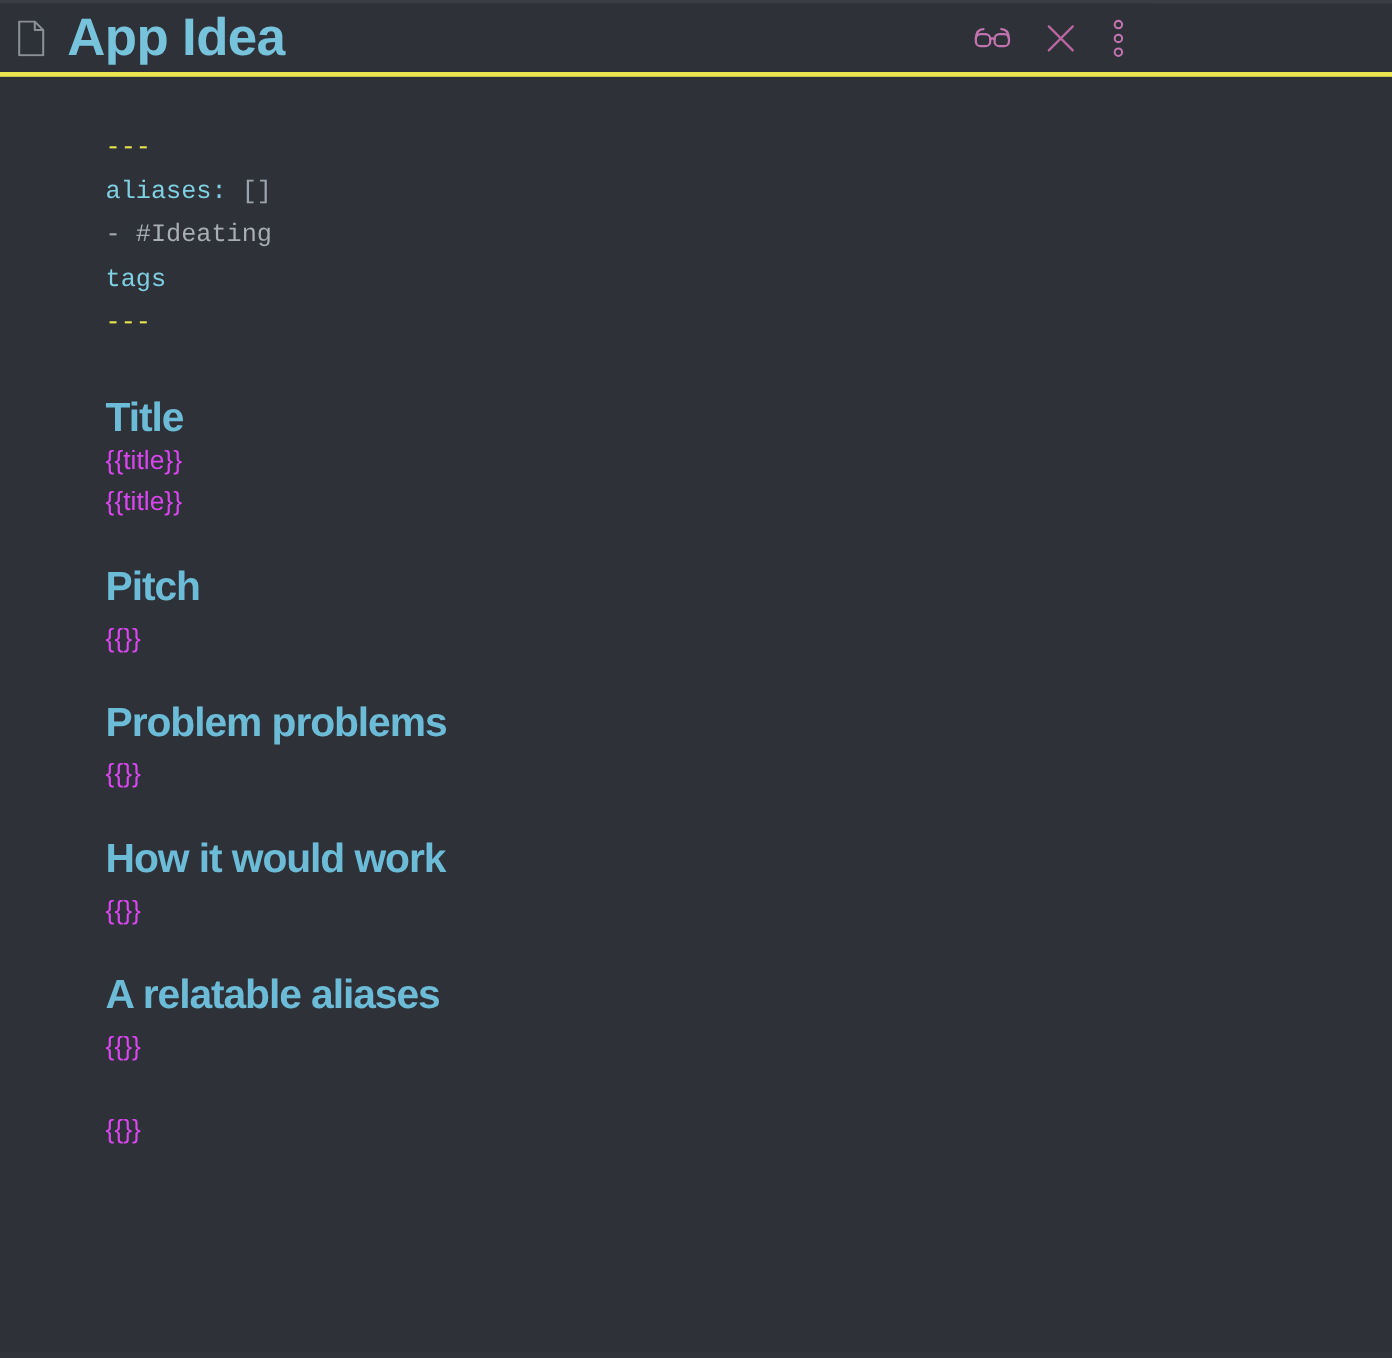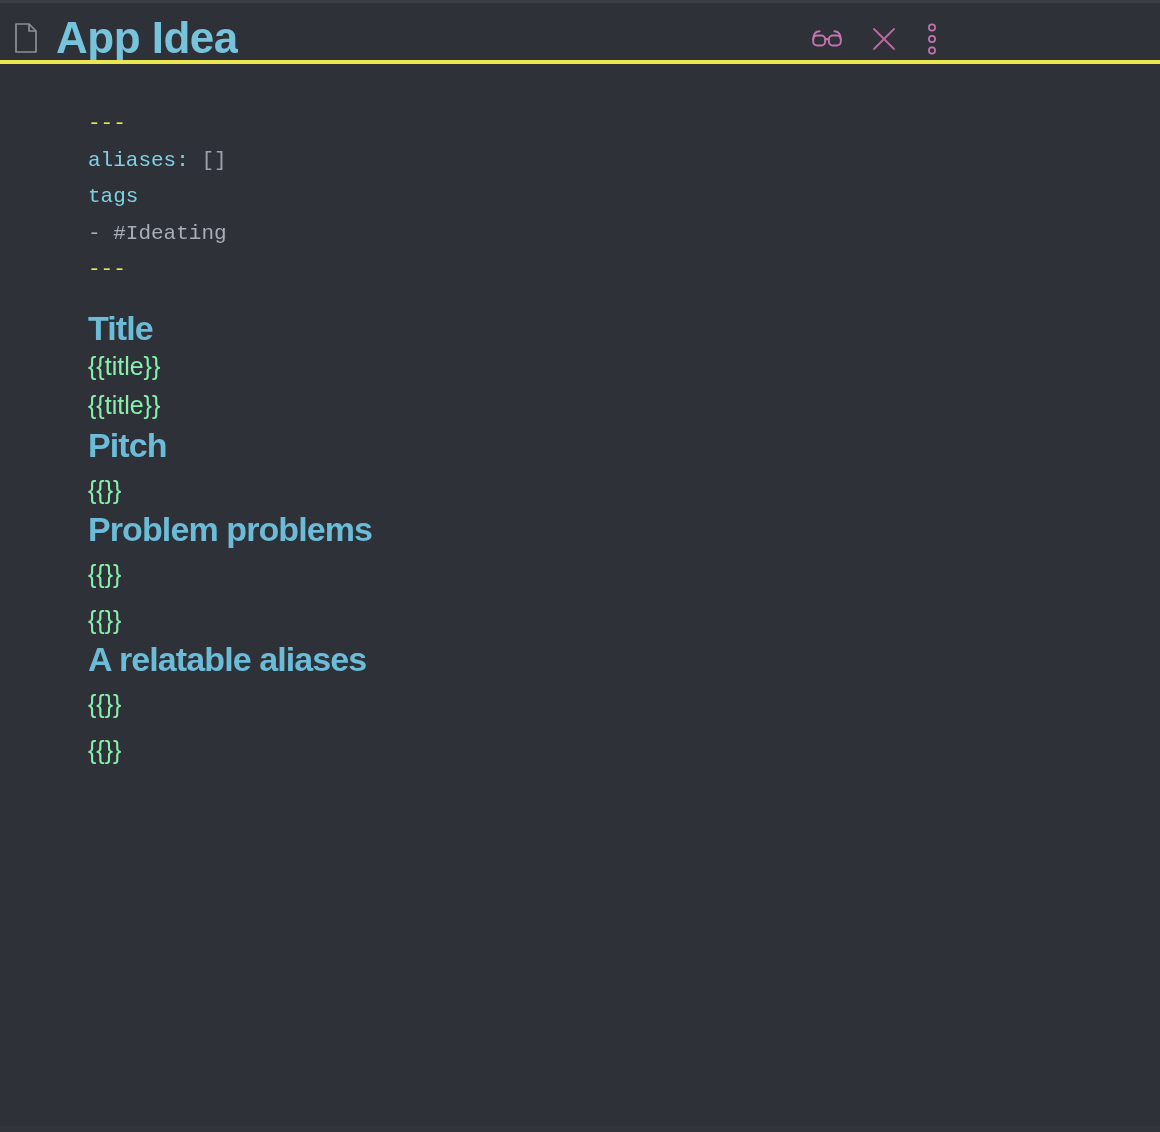--- a/index.html
+++ b/index.html
@@ -27,21 +27,21 @@
   }
 
   
   .titlebar {
     position: absolute;
     top: 3px; left: 0;
     width: 961px;
     height: 57px;
     background: #2e3138;
     display: flex;
-    align-items: flex-end;
+    align-items: center;
   }
 
   .titlebar-left {
     display: flex;
     align-items: center;
     padding-left: 14px;
     flex: 1 1 auto;
     min-width: 0;
   }
 
@@ -123,29 +123,29 @@
     font-weight: bold;
     font-size: 34px;
     letter-spacing: -0.9px;
     color: #6cbcd8;
     line-height: 1.12;
   }
 
   
   .md-p {
     font-family: "Liberation Sans", sans-serif;
-    font-size: 25px;
-    color: #86efac;
+    font-size: 22px;
+    color: #d946ef;
     line-height: 1.6;
   }
 
-  .section { }
+  .section { margin-top: 34px; }
   .section .md-p { margin-top: 6px; }
 
-  .title-block { margin-top: 20px; }
+  .title-block { margin-top: 40px; }
   .title-block .md-p { line-height: 1.58; }
 
   
   .bottom-track {
     position: absolute;
     bottom: 0; left: 0;
     width: 1160px;
     height: 6px;
     background: #31343b;
   }
@@ -194,42 +194,43 @@
   </div>
 </div>
 
 <div class="accent-rule"></div>
 
 <div class="note-body">
 
   <div class="frontmatter">
     <div class="fm-line fm-rule">---</div>
     <div class="fm-line"><span class="fm-key">aliases:</span><span class="fm-punct"> </span><span class="fm-punct">[]</span></div>
+    <div class="fm-line fm-plain">- #Ideating</div>
     <div class="fm-line fm-key">tags</div>
-    <div class="fm-line fm-plain">- #Ideating</div>
     <div class="fm-line fm-rule">---</div>
   </div>
 
   <div class="title-block">
     <div class="md-h">Title</div>
     <div class="md-p">{{title}}</div>
     <div class="md-p">{{title}}</div>
   </div>
 
   <div class="section">
     <div class="md-h">Pitch</div>
     <div class="md-p">{{}}</div>
   </div>
 
   <div class="section">
     <div class="md-h">Problem problems</div>
     <div class="md-p">{{}}</div>
   </div>
 
   <div class="section">
+    <div class="md-h">How it would work</div>
     <div class="md-p">{{}}</div>
   </div>
 
   <div class="section">
     <div class="md-h">A relatable aliases</div>
     <div class="md-p">{{}}</div>
   </div>
 
   <div class="section">
     <div class="md-p">{{}}</div>

